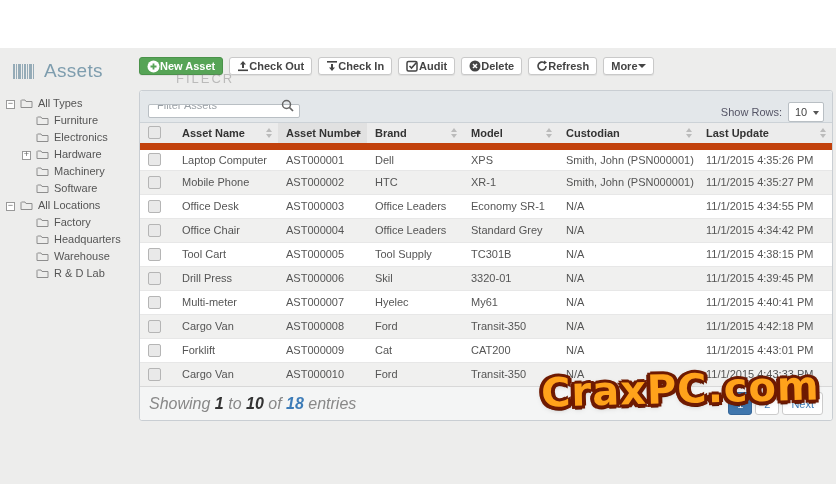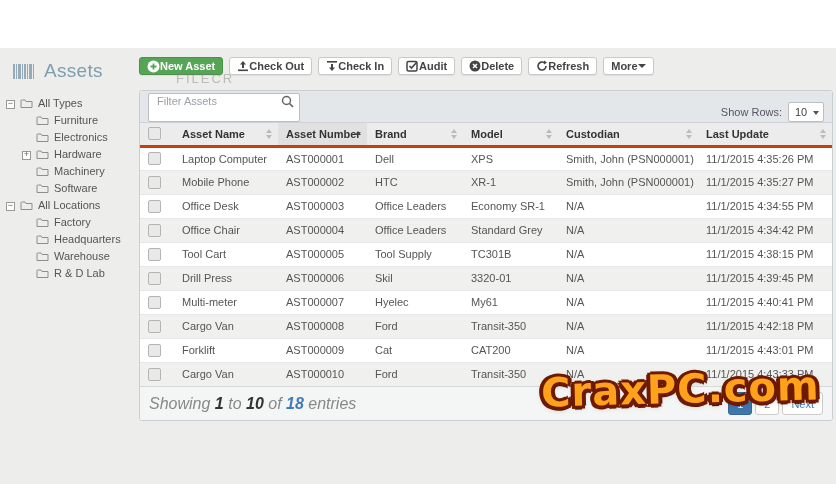--- a/index.html
+++ b/index.html
@@ -26,31 +26,31 @@
   .btn { display:inline-flex; align-items:center; height:18px; padding:0 7px; background:#fff;
          border:1px solid #c9c9c9; border-radius:3px; font-size:11px; font-weight:bold; color:#444;
          box-shadow:0 1px 1px rgba(0,0,0,.07); cursor:pointer; white-space:nowrap; }
   .btn.green { background:#56a456; border-color:#4a924a; color:#fff; }
   .caret-dn { width:0; height:0; border-left:4px solid transparent; border-right:4px solid transparent; border-top:4px solid #444; display:inline-block; }
 
   
   .panel { position:absolute; left:139px; top:90px; width:694px; background:#fff; border:1px solid #c9ced3; border-radius:3px; }
   .filter-bar { height:32px; background:#e3e7ea; border-bottom:1px solid #ccd2d7; display:flex; align-items:center; justify-content:space-between; padding:0 8px; border-radius:3px 3px 0 0; }
   .filter-wrap { position:relative; width:152px; }
-  .filter-wrap input { width:152px; height:29px; border:1px solid #b9bfc4; border-radius:2px; font-size:11px; padding:0 24px 12px 8px; color:#555; font-family:"Liberation Sans",sans-serif; }
+  .filter-wrap input { width:152px; height:14px; border:1px solid #b9bfc4; border-radius:2px; font-size:11px; padding:0 24px 12px 8px; color:#555; font-family:"Liberation Sans",sans-serif; }
   .filter-wrap input::placeholder { color:#9aa0a6; }
   .search-ic { position:absolute; right:6px; top:4px; }
   .showrows { display:flex; align-items:center; gap:6px; font-size:11px; color:#556;margin-top:10px; }
   .select { position:relative; width:36px; height:20px; background:#fff; border:1px solid #b9bfc4; border-radius:2px; font-size:11px; color:#444; display:flex; align-items:center; padding-left:6px; cursor:pointer; }
   .select .sc { position:absolute; right:4px; top:8px; width:0; height:0; border-left:3px solid transparent; border-right:3px solid transparent; border-top:4px solid #555; }
 
   
   table { width:100%; border-collapse:collapse; table-layout:fixed; font-size:11px; }
   col.c-chk{width:34px;} col.c-name{width:104px;} col.c-num{width:89px;} col.c-brand{width:96px;} col.c-model{width:95px;} col.c-cust{width:140px;}
-  thead th { position:relative; height:23px; background:#ececec; color:#333; font-weight:bold; text-align:left; padding:0 16px 0 8px; border-bottom:3px solid #c2410c; white-space:nowrap; overflow:hidden; }
+  thead th { position:relative; height:23px; background:#ececec; color:#333; font-weight:bold; text-align:left; padding:0 16px 0 8px; border-bottom:7px solid #c2410c; white-space:nowrap; overflow:hidden; }
   thead th.sorted { background:#e1e1e1; }
   .sort { position:absolute; right:5px; top:50%; margin-top:-5px; width:7px; height:10px; }
   .sort i { position:absolute; left:0; width:0; height:0; border-left:3.5px solid transparent; border-right:3.5px solid transparent; }
   .sort .up { top:0; border-bottom:4px solid #bbb; }
   .sort .dn { bottom:0; border-top:4px solid #bbb; }
   .sort.asc { margin-top:-3px; }
   .sort.asc .up { border-bottom-color:#444; }
   tbody td { height:24px; padding:0 8px; color:#555; border-top:1px solid #e7e7e7; white-space:nowrap; overflow:hidden; }
   tbody tr:first-child td { border-top:none; }
   tbody tr:nth-child(even) { background:#f0f0ef; }

